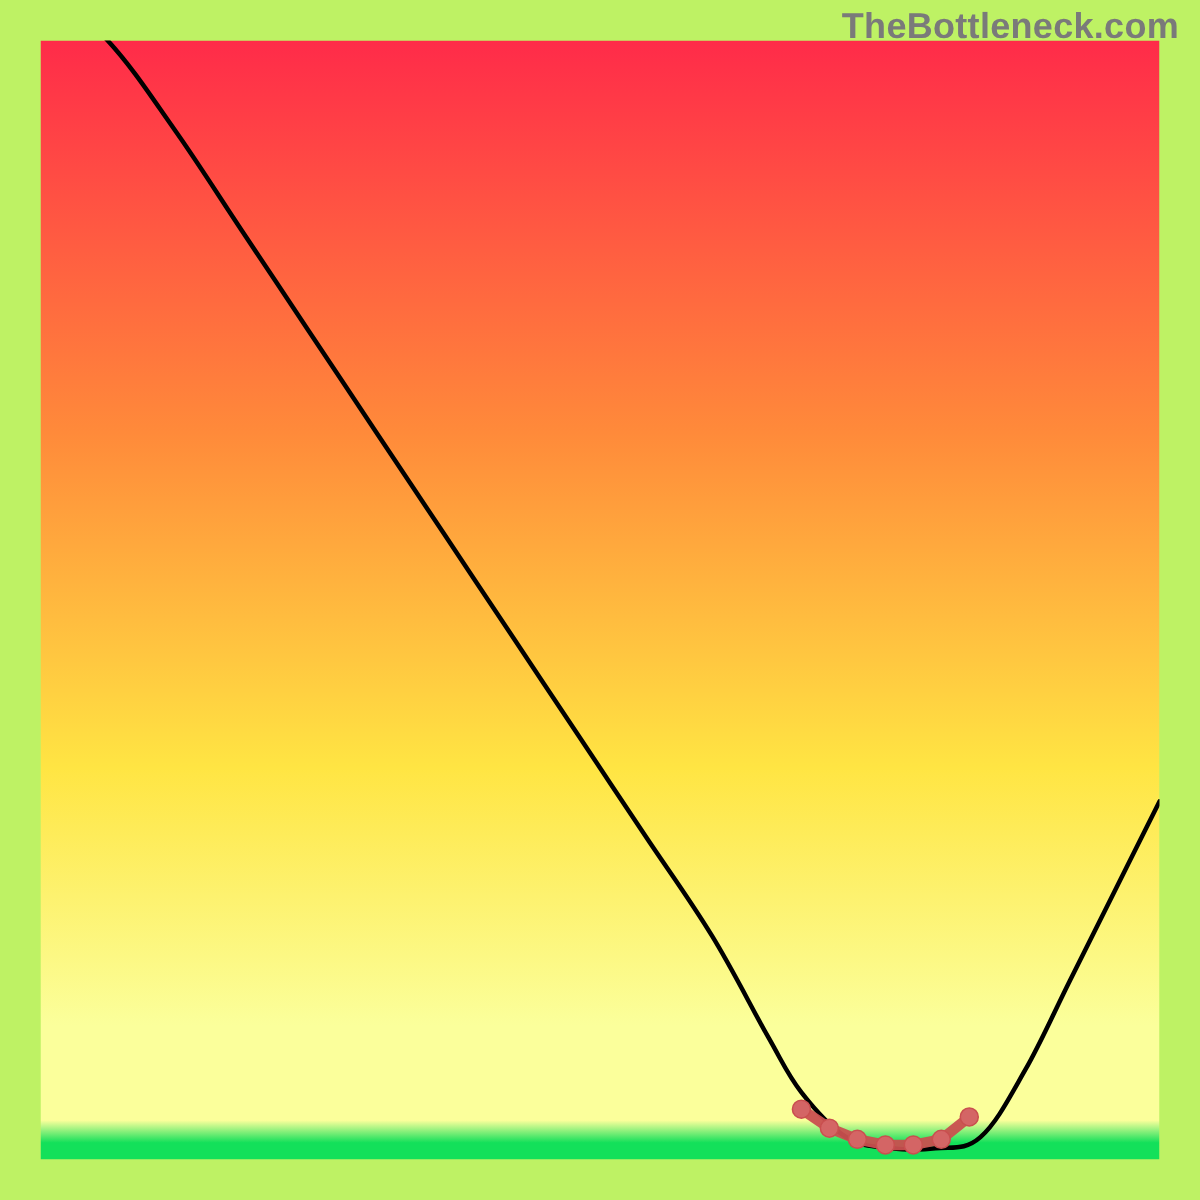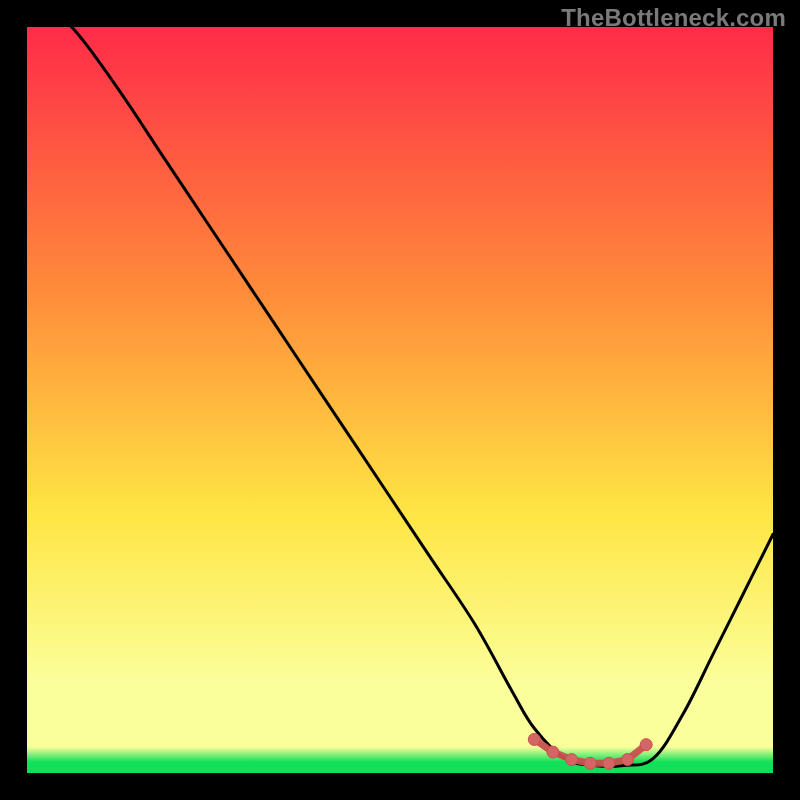--- a/index.html
+++ b/index.html
@@ -1,20 +1,20 @@
 <!DOCTYPE html>
 <html><head>
 <meta charset="utf-8">
 <style>
   * { margin: 0; padding: 0; box-sizing: border-box; }
   html, body { width: 800px; height: 800px; overflow: hidden; }
   .frame {
     width: 800px;
     height: 800px;
-    background: #000000;
+    background: #bef264;
     position: relative;
   }
   .watermark {
     position: absolute;
     top: 4px;
     right: 14px;
     font-family: Arial, Helvetica, sans-serif;
     font-size: 24px;
     font-weight: bold;
     color: #7a7a7a;

